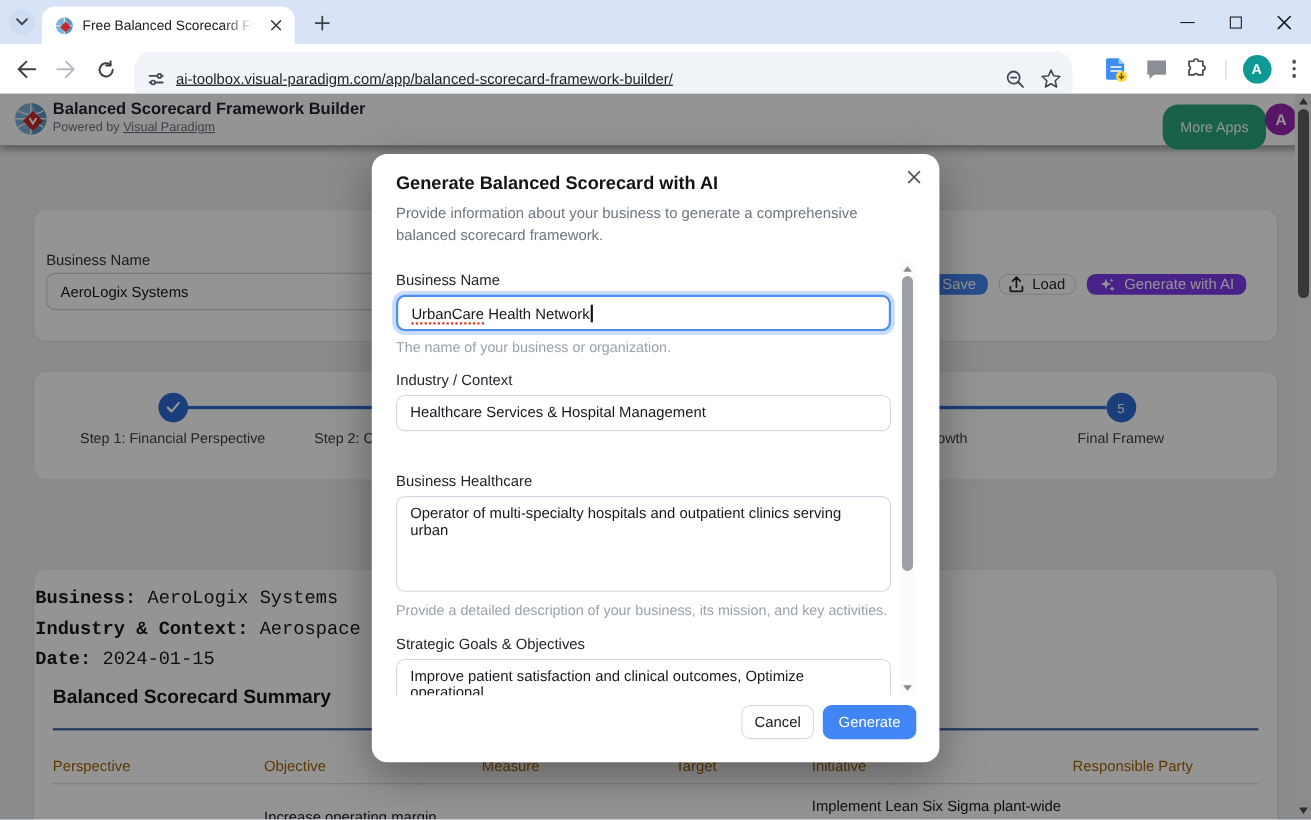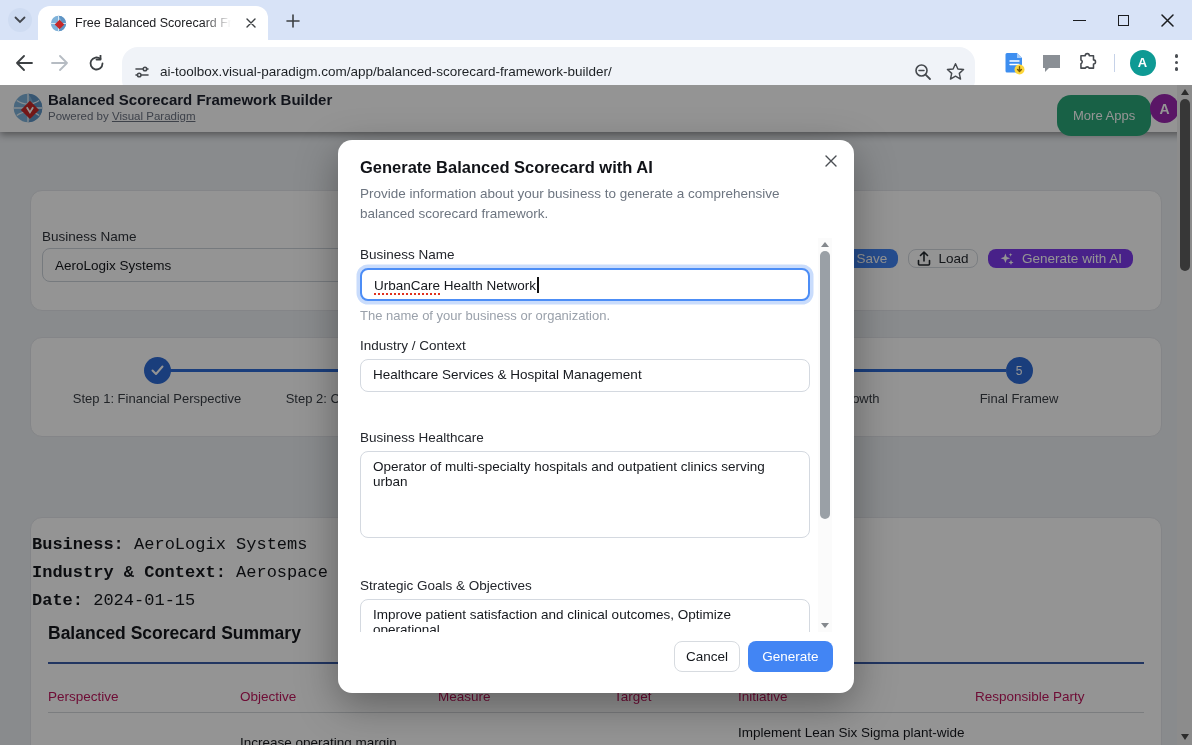--- a/index.html
+++ b/index.html
@@ -16,21 +16,21 @@
      -webkit-mask-image:linear-gradient(to right,#000 82%,transparent); mask-image:linear-gradient(to right,#000 82%,transparent); }
   .tab-close { margin-left:auto; width:18px; height:18px; border-radius:9px; display:flex; align-items:center; justify-content:center; }
   .newtab { position:absolute; left:280px; top:8px; width:26px; height:26px; display:flex; align-items:center; justify-content:center; }
   .wctrl { position:absolute; top:8px; width:30px; height:24px; display:flex; align-items:center; justify-content:center; }
   .wctrl.min { left:1064px; } .wctrl.max { left:1108px; } .wctrl.cls { left:1152px; }
   .bar-min { width:13px; height:0; border-top:1.6px solid #1b1d20; }
   .bar-max { width:11px; height:11px; border:1.6px solid #1b1d20; }
 
   .toolbar { position:absolute; left:0; top:40px; width:1192px; height:45px; background:#ffffff; }
   .navbtn { position:absolute; top:9px; width:28px; height:28px; display:flex; align-items:center; justify-content:center; }
-  .addr { position:absolute; left:122px; top:7px; width:853px; height:49px; background:#f0f3f8; border-radius:16px; display:flex; align-items:center; padding:0 10px 0 12px; }
+  .addr { position:absolute; left:122px; top:7px; width:853px; height:49px; background:#f0f3f8; border-radius:16px; display:flex; align-items:center; padding:0 10px 0 12px;text-decoration:underline; }
   .addr-url { font-size:13.5px; color:#1d2125; margin-left:10px; white-space:nowrap; flex:1 1 auto; overflow:hidden; }
   .addr-icons { display:flex; align-items:center; gap:14px; margin-left:8px; }
   .tb-right { position:absolute; right:10px; top:7px; height:31px; display:flex; align-items:center; gap:15px; }
   .tb-sep { width:1px; height:18px; background:#c6d2e8; }
   .chrome-avatar { width:26px; height:26px; border-radius:50%; background:#0e9a94; color:#fff; font-size:13px; font-weight:bold; display:flex; align-items:center; justify-content:center; }
   .kebab { display:flex; flex-direction:column; gap:3px; padding:4px; }
   .kebab i { width:3.5px; height:3.5px; border-radius:50%; background:#4a4e53; }
 
   
   .viewport { position:absolute; left:0; top:85px; width:1192px; height:660px; background:#eceff3; overflow:hidden; }
@@ -59,21 +59,21 @@
   
   .stepline { position:absolute; left:170px; top:284px; width:836px; height:3px; background:#2e6bd6; }
   .stepdot { position:absolute; top:272px; width:27px; height:27px; margin-left:-13.5px; border-radius:50%; background:#2e6bd6; color:#fff; display:flex; align-items:center; justify-content:center; font-size:12px; }
   .steplabel { position:absolute; top:306px; width:220px; margin-left:-110px; text-align:center; font-size:13px; color:#3a3f46; }
 
   
   .sline { position:absolute; left:32px; font-size:17px; color:#15181d;font-family:Liberation Mono, monospace; }
   .sline b { font-weight:bold; }
   .sum-heading { position:absolute; left:48px; top:538px; font-size:17.5px; font-weight:bold; color:#15181d; }
   .sum-rule { position:absolute; left:48px; top:577px; width:1096px; height:2px; background:#3a5ca8; }
-  .th { position:absolute; top:604px; font-size:13.5px; color:#be185d; }
+  .th { position:absolute; top:604px; font-size:13.5px; color:#a16207; }
   .thead-rule { position:absolute; left:48px; top:627px; width:1096px; height:1px; background:#d4d7db; }
   .tcell { position:absolute; font-size:13.5px; color:#15181d; white-space:nowrap; }
 
   
   .pagescroll { position:absolute; right:0; top:0; width:15px; height:660px; background:#f1f1f1; z-index:2; }
   .pagescroll .thumb { position:absolute; left:2.5px; top:14px; width:10px; height:172px; border-radius:5px; background:#606060; }
   .ps-arrow { position:absolute; left:0; width:15px; height:14px; display:flex; align-items:center; justify-content:center; }
   .ps-arrow.up { top:0; } .ps-arrow.down { bottom:1px; }
   .tri-up { width:0; height:0; border-left:4.5px solid transparent; border-right:4.5px solid transparent; border-bottom:6px solid #4d4d4d; }
   .tri-down { width:0; height:0; border-left:4.5px solid transparent; border-right:4.5px solid transparent; border-top:6px solid #4d4d4d; }
@@ -310,20 +310,21 @@
 
         <div class="mfield-label" style="top:100px">Industry / Context</div>
         <div class="minput" style="top:121px">
             <span>Healthcare Services &amp; Hospital Management</span>
           </div>
 
         <div class="mfield-label" style="top:192px">Business Healthcare</div>
         <div class="minput mtextarea" style="top:213px; height:87px">
             <span>Operator of multi-specialty hospitals and outpatient clinics serving urban</span>
           </div>
+        <div class="mhelper" style="top:309px">Provide a detailed description of your business, its mission, and key activities.</div>
 
         <div class="mfield-label" style="top:340px">Strategic Goals &amp; Objectives</div>
         <div class="minput mtextarea" style="top:361px; height:60px">
             <span>Improve patient satisfaction and clinical outcomes, Optimize operational</span>
           </div>
       </div>
 
       <div class="mscrollbar">
         <div class="ms-arrow up">
             <span class="mtri-up"></span>

